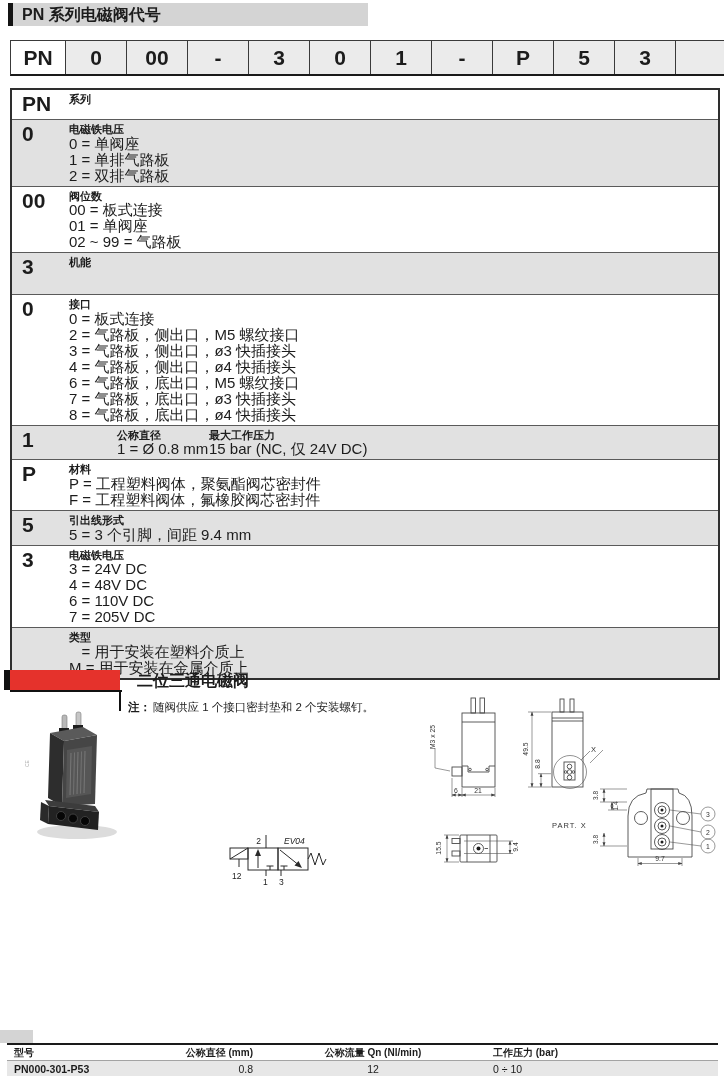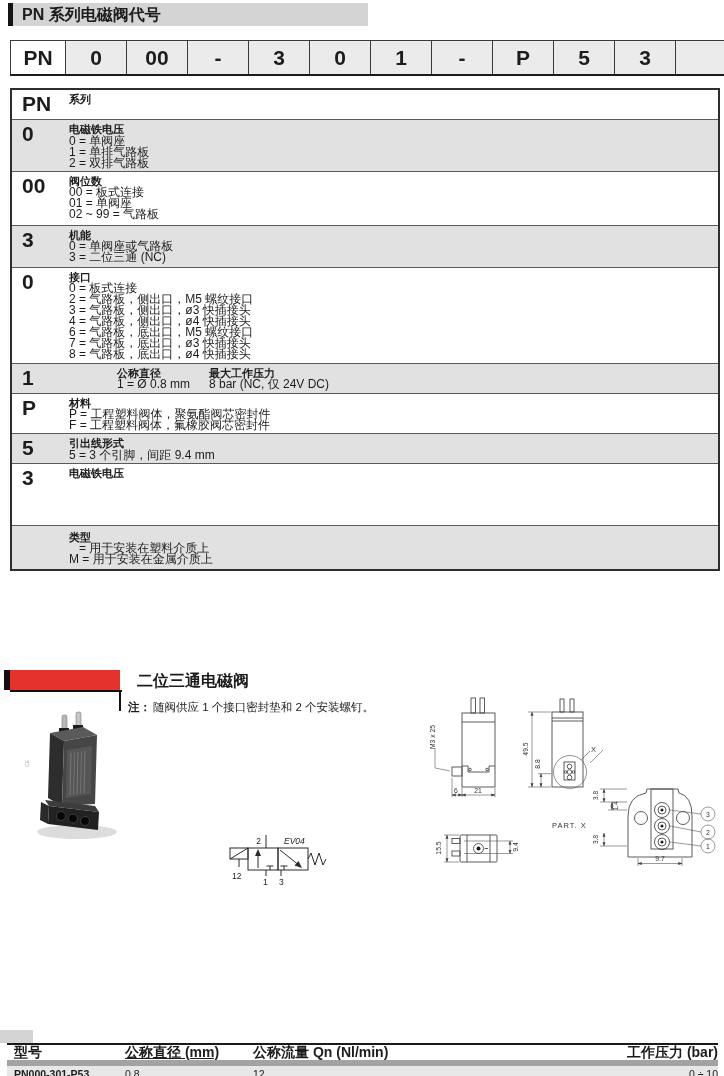--- a/index.html
+++ b/index.html
@@ -16,45 +16,45 @@
              align-items:center;justify-content:center;font-size:21px;font-weight:bold;box-sizing:border-box;}
   .code-cell.pn{flex:0 0 55px;background:#fff;}
   
   .decode-table{position:absolute;left:10px;top:88px;width:710px;border:2px solid #2e2e2e;box-sizing:border-box;background:#fff;}
   .drow{display:flex;border-bottom:1px solid #5a5a5a;box-sizing:border-box;}
   .drow:last-child{border-bottom:none;align-items:center;}
   .drow.g{background:#e1e1e1;}
   .dcode{flex:0 0 57px;padding:3px 0 0 10px;font-size:21px;font-weight:bold;box-sizing:border-box;line-height:22px;}
   .ddesc{flex:1;padding:4px 8px 2px 0;box-sizing:border-box;}
   .dtitle{font-size:11px;font-weight:bold;line-height:11.6px;}
-  .dlines{font-size:12px;line-height:11px;white-space:pre-wrap;}
+  .dlines{font-size:15px;line-height:16px;white-space:pre-wrap;}
   .dual{display:flex;margin-left:48px;}
   .dcol1{width:92px;flex:0 0 92px;}
   .h30{min-height:30px}.h50{min-height:50px}.h54{min-height:54px}.h42{min-height:42px}.h96{min-height:96px}
   .h40{min-height:40px}.h62{min-height:62px}.h43{min-height:43px}
   
   .banner-black{position:absolute;left:4px;top:670px;width:6px;height:20px;background:#111;}
   .banner-red{position:absolute;left:10px;top:670px;width:110px;height:20px;}
   .banner-underline{position:absolute;left:10px;top:690px;width:112px;height:2px;background:#111;}
   .banner-tick{position:absolute;left:119px;top:692px;width:2px;height:19px;background:#111;}
   .section-title{position:absolute;left:137px;top:671px;font-size:16px;font-weight:bold;}
   .note{position:absolute;left:128px;top:700px;font-size:11.5px;}
   .note b{margin-right:2px;}
   .photo{position:absolute;left:25px;top:706px;}
   .symbol{position:absolute;left:220px;top:823px;}
   .drawings{position:absolute;left:420px;top:688px;}
   
   .gray-chip{position:absolute;left:0;top:1030px;width:33px;height:13px;background:#d4d4d4;}
   .spec-table{position:absolute;left:7px;top:1043px;width:711px;border-top:2px solid #1a1a1a;border-bottom:2px solid #1a1a1a;box-sizing:border-box;}
-  .spec-head{display:flex;height:15px;align-items:center;border-bottom:6px solid #a3a3a3;font-size:14px;font-weight:bold;}
+  .spec-head{display:flex;height:15px;align-items:center;border-bottom:1px solid #a3a3a3;font-size:10px;font-weight:bold;}
   .spec-data{display:flex;height:16px;align-items:center;background:#e7e7e7;font-size:10.5px;}
   .sc1{flex:0 0 118px;padding-left:7px;box-sizing:border-box;}
-  .sc2{flex:0 0 128px;text-align:left;text-decoration:underline;}
-  .sc3{flex:0 0 240px;text-align:left;}
-  .sc4{flex:1;text-align:right;}
+  .sc2{flex:0 0 128px;text-align:right;}
+  .sc3{flex:0 0 240px;text-align:center;}
+  .sc4{flex:1;text-align:left;}
   .spec-data .sc1{font-weight:bold;}
   svg text{font-family:"Liberation Sans","DejaVu Sans",sans-serif;}
 </style>
 </head>
 <body>
 
 <div class="page">
 
   <div class="hdr-black"></div>
   <div class="hdr-band">PN 系列电磁阀代号</div>
@@ -96,22 +96,20 @@
         <div class="dtitle">阀位数</div>
         <div class="dlines">00 = 板式连接
 01 = 单阀座
 02 ~ 99 = 气路板</div>
       </div>
     </div>
     <div class="drow g h42">
       <div class="dcode">3</div>
       <div class="ddesc">
         <div class="dtitle">机能</div>
-        <div class="dlines">0 = 单阀座或气路板
-3 = 二位三通 (NC)</div>
       </div>
     </div>
     <div class="drow h96">
       <div class="dcode">0</div>
       <div class="ddesc">
         <div class="dtitle">接口</div>
         <div class="dlines">0 = 板式连接
 2 = 气路板，侧出口，M5 螺纹接口
 3 = 气路板，侧出口，ø3 快插接头
 4 = 气路板，侧出口，ø4 快插接头
@@ -122,21 +120,21 @@
     </div>
     <div class="drow g h30">
       <div class="dcode">1</div>
       <div class="ddesc dual">
         <div class="dcol1">
           <div class="dtitle">公称直径</div>
           <div class="dlines">1 = Ø 0.8 mm</div>
         </div>
         <div>
           <div class="dtitle">最大工作压力</div>
-          <div class="dlines">8 bar (NC, 仅 24V DC)</div>
+          <div class="dlines">15 bar (NC, 仅 24V DC)</div>
         </div>
       </div>
     </div>
     <div class="drow h40">
       <div class="dcode">P</div>
       <div class="ddesc">
         <div class="dtitle">材料</div>
         <div class="dlines">P = 工程塑料阀体，聚氨酯阀芯密封件
 F = 工程塑料阀体，氟橡胶阀芯密封件</div>
       </div>
@@ -145,20 +143,24 @@
       <div class="dcode">5</div>
       <div class="ddesc">
         <div class="dtitle">引出线形式</div>
         <div class="dlines">5 = 3 个引脚，间距 9.4 mm</div>
       </div>
     </div>
     <div class="drow h62">
       <div class="dcode">3</div>
       <div class="ddesc">
         <div class="dtitle">电磁铁电压</div>
+        <div class="dlines">3 = 24V DC
+4 = 48V DC
+6 = 110V DC
+7 = 205V DC</div>
       </div>
     </div>
     <div class="drow g h43">
       <div class="dcode"></div>
       <div class="ddesc">
         <div class="dtitle">类型</div>
         <div class="dlines">   = 用于安装在塑料介质上
 M = 用于安装在金属介质上</div>
       </div>
     </div>

